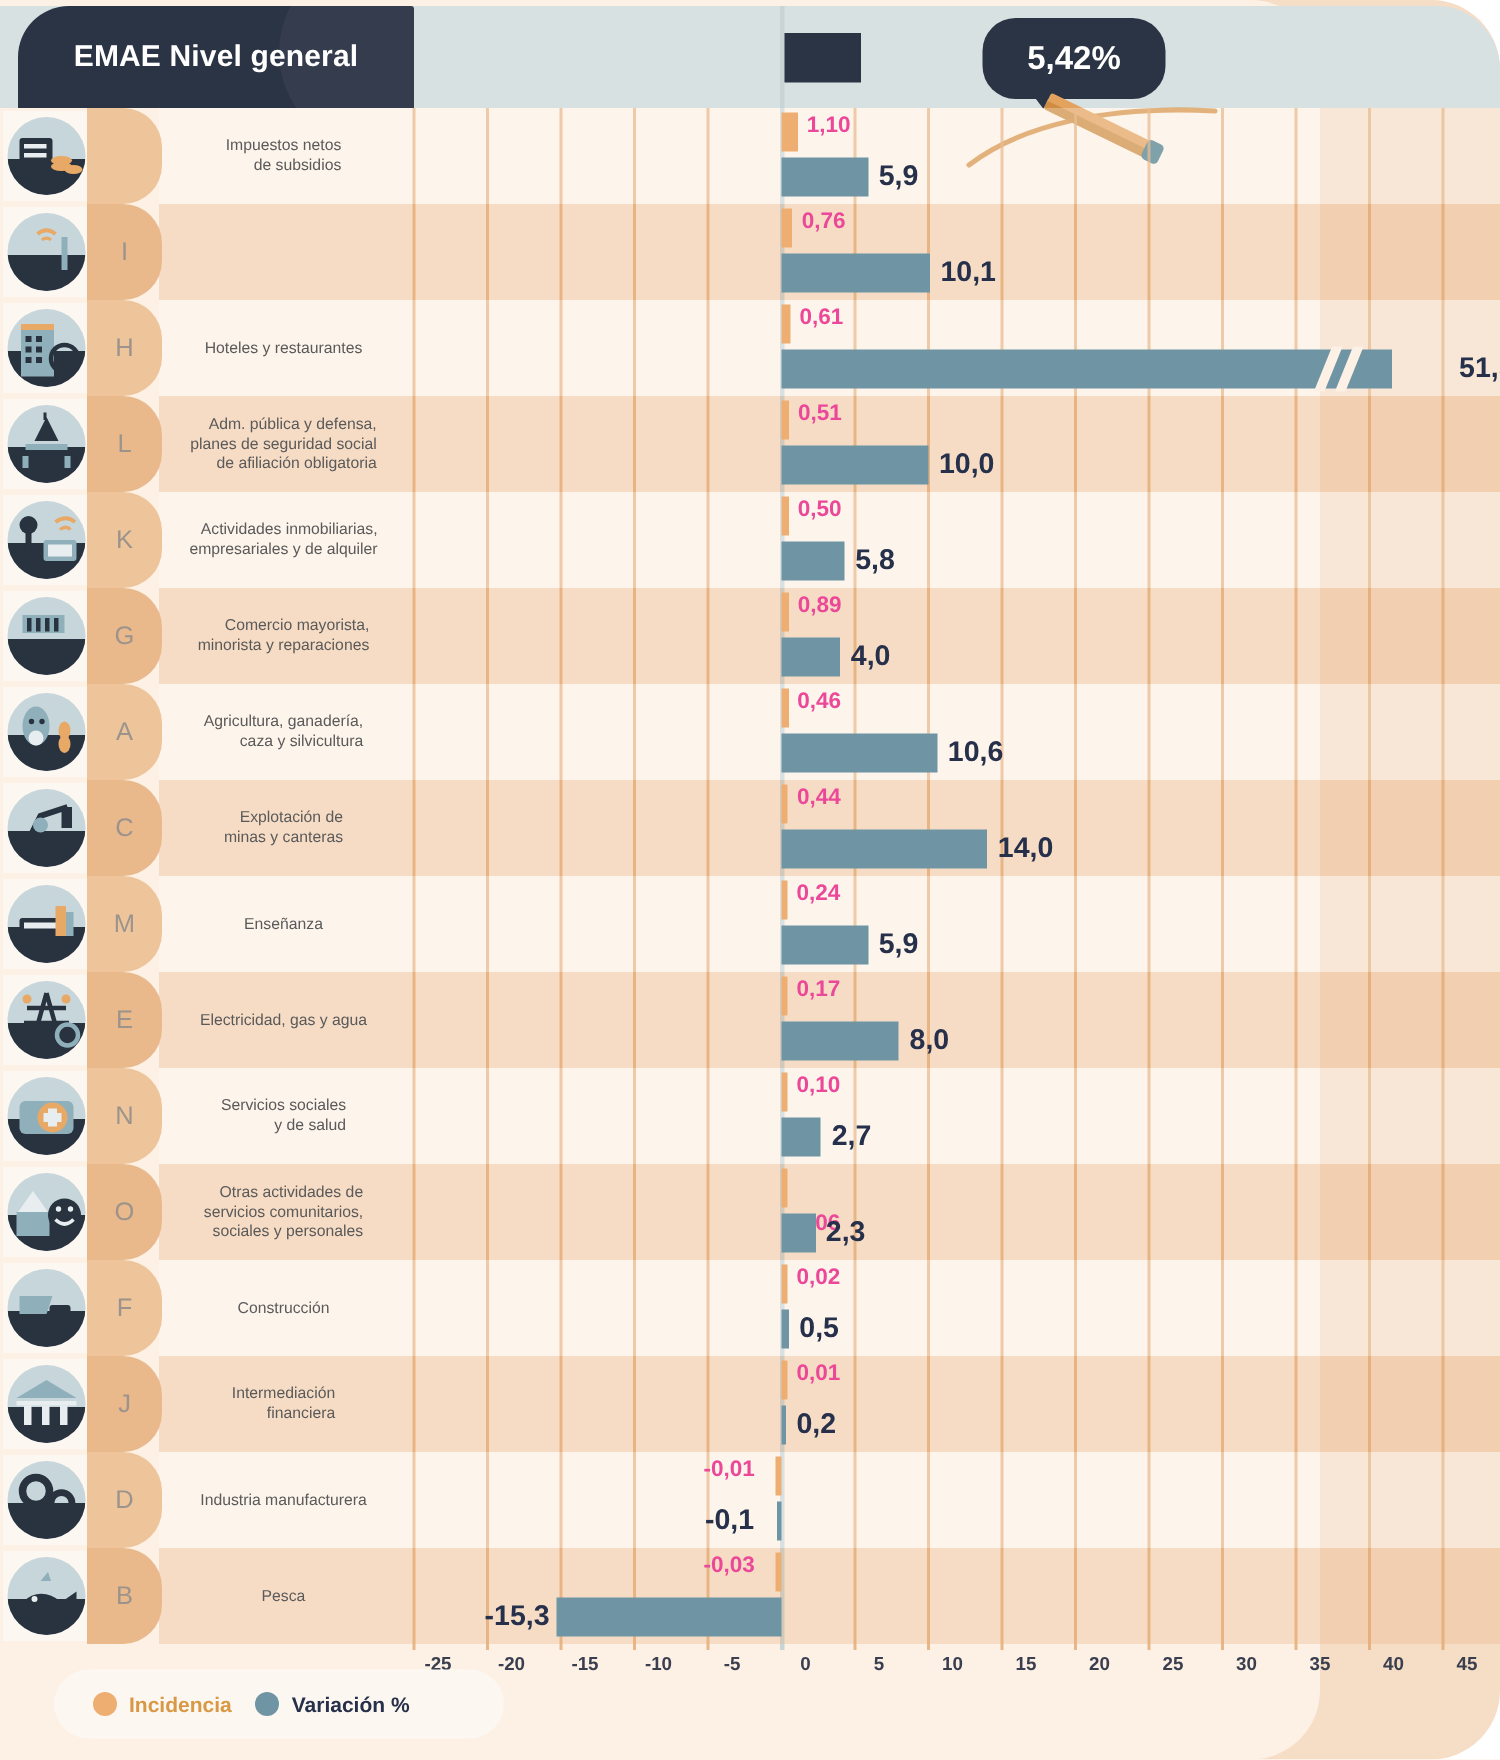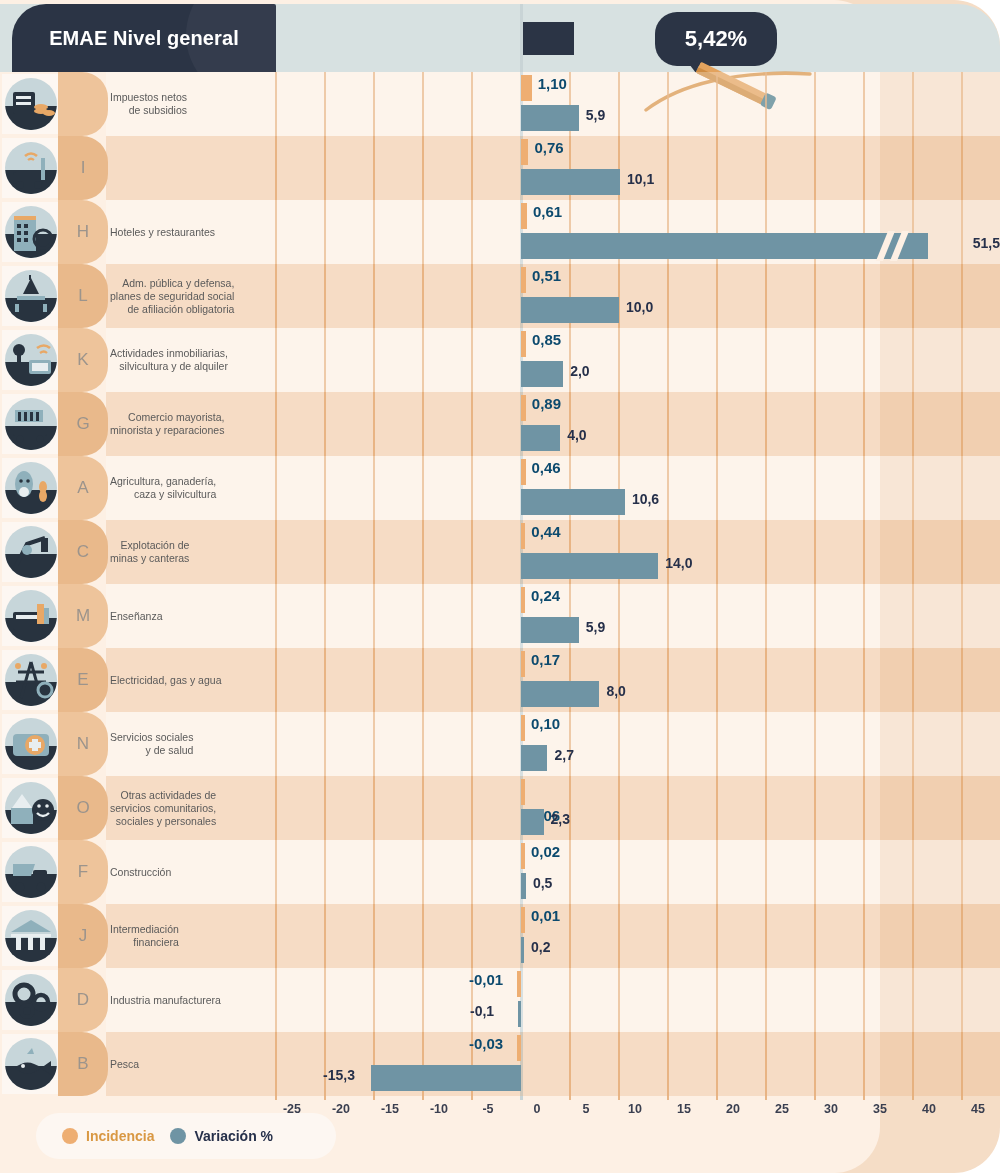--- a/index.html
+++ b/index.html
@@ -146,45 +146,45 @@
     background: #eec49b;
     border-top-right-radius: 26px;
     border-bottom-right-radius: 26px;
     display: flex; align-items: center; justify-content: center;
     color: #9c948c; font-size: 17px;
   }
   .row.alt .letter-chip { background: #e9b98b; }
 
   .rowlabel {
     position: absolute; left: 110px; top: 0; width: 162px; height: 64px;
-    display: flex; align-items: center; justify-content: flex-start;
+    display: flex; align-items: center; justify-content: center;
     text-align: right;
     color: #5a5a5a; font-size: 10.5px; line-height: 13px;
     padding-right: 4px;
   }
 
   
   .bar-inc {
     position: absolute;
     height: 26px;
     background: #eeae72;
   }
   .bar-var {
     position: absolute;
     height: 26px;
     background: #6f94a4;
   }
   .val-inc {
     position: absolute;
-    color: #0c4a6e; font-size: 15px; font-weight: bold;
+    color: #ec4899; font-size: 15px; font-weight: bold;
     white-space: nowrap;
   }
   .val-var {
     position: absolute;
-    color: #26304a; font-size: 14px; font-weight: bold;
+    color: #26304a; font-size: 19px; font-weight: bold;
     white-space: nowrap;
   }
   .slash {
     position: absolute; width: 7px; height: 30px;
     background: #fdf0e4;
     transform: skewX(-22deg);
   }
 
   
   #axis {
@@ -389,27 +389,27 @@
               <rect x="27" y="29" width="16" height="8" fill="#e8eef0"></rect>
             </svg>
           </div>
         </div>
         <div class="letter-chip">
           <span>K</span>
         </div>
         <div class="rowlabel">
           <div>
             <div>Actividades inmobiliarias,</div>
-            <div>silvicultura y de alquiler</div>
+            <div>empresariales y de alquiler</div>
           </div>
         </div>
         <div class="bar-inc" style="left: 521px; width: 4.9px; top: 3px;"></div>
-        <div class="val-inc" style="top: 3px; left: 531.9px;">0,85</div>
+        <div class="val-inc" style="top: 3px; left: 531.9px;">0,50</div>
         <div class="bar-var" style="left: 521px; width: 42.14px; top: 33px;"></div>
-        <div class="val-var" style="top: 35px; left: 570.14px;">2,0</div>
+        <div class="val-var" style="top: 35px; left: 570.14px;">5,8</div>
       </div>
       <div class="row alt" style="top: 320px;">
         <div class="rowbg"></div>
         <div class="icon-wrap">
           <div class="icon-circ">
             <div class="bot"></div>
             <svg width="52" height="52" viewBox="0 0 52 52">
               <rect x="10" y="12" width="28" height="12" fill="#8fb0bb"></rect>
               <rect x="13" y="14" width="3" height="9" fill="#28333f"></rect>
               <rect x="19" y="14" width="3" height="9" fill="#28333f"></rect>

